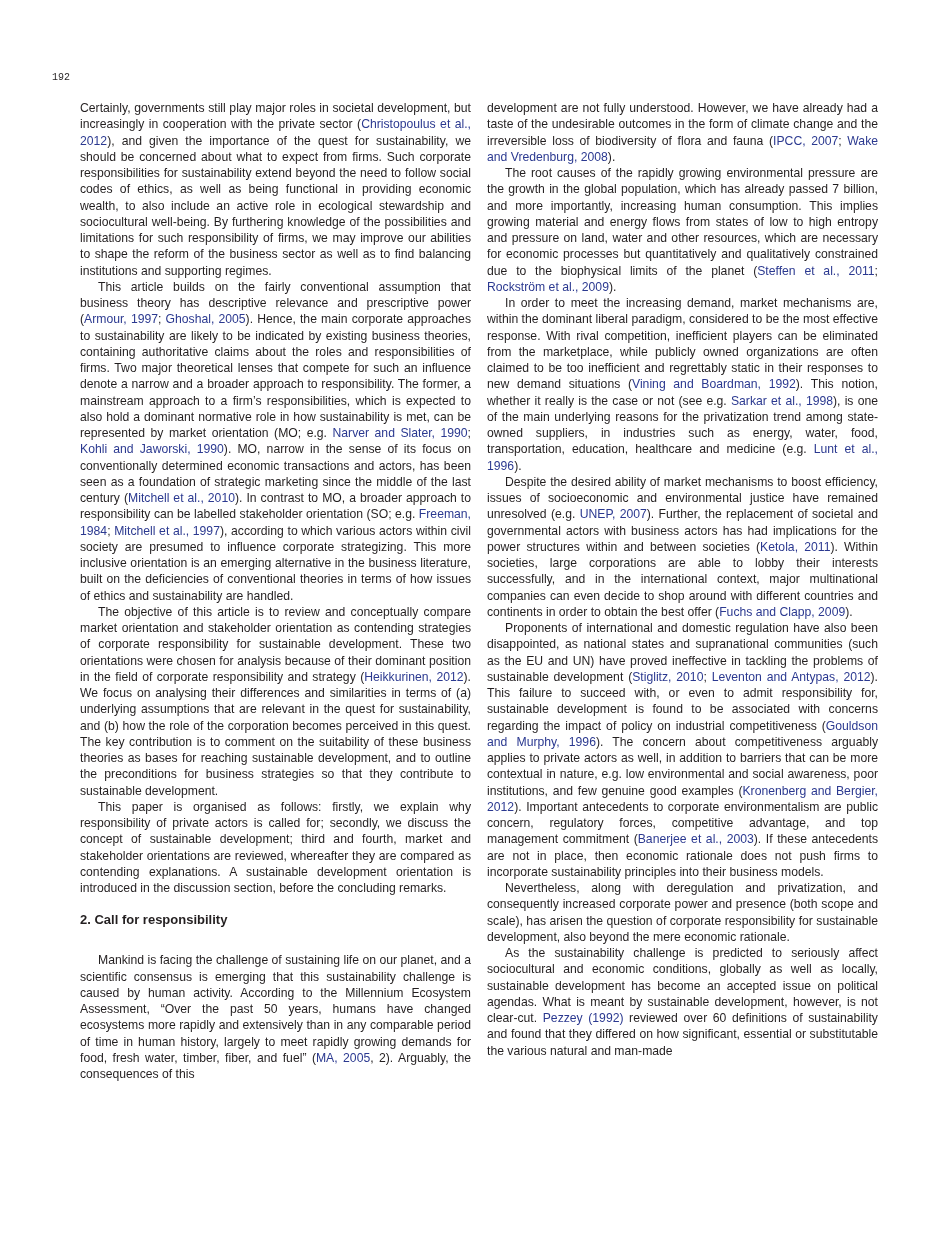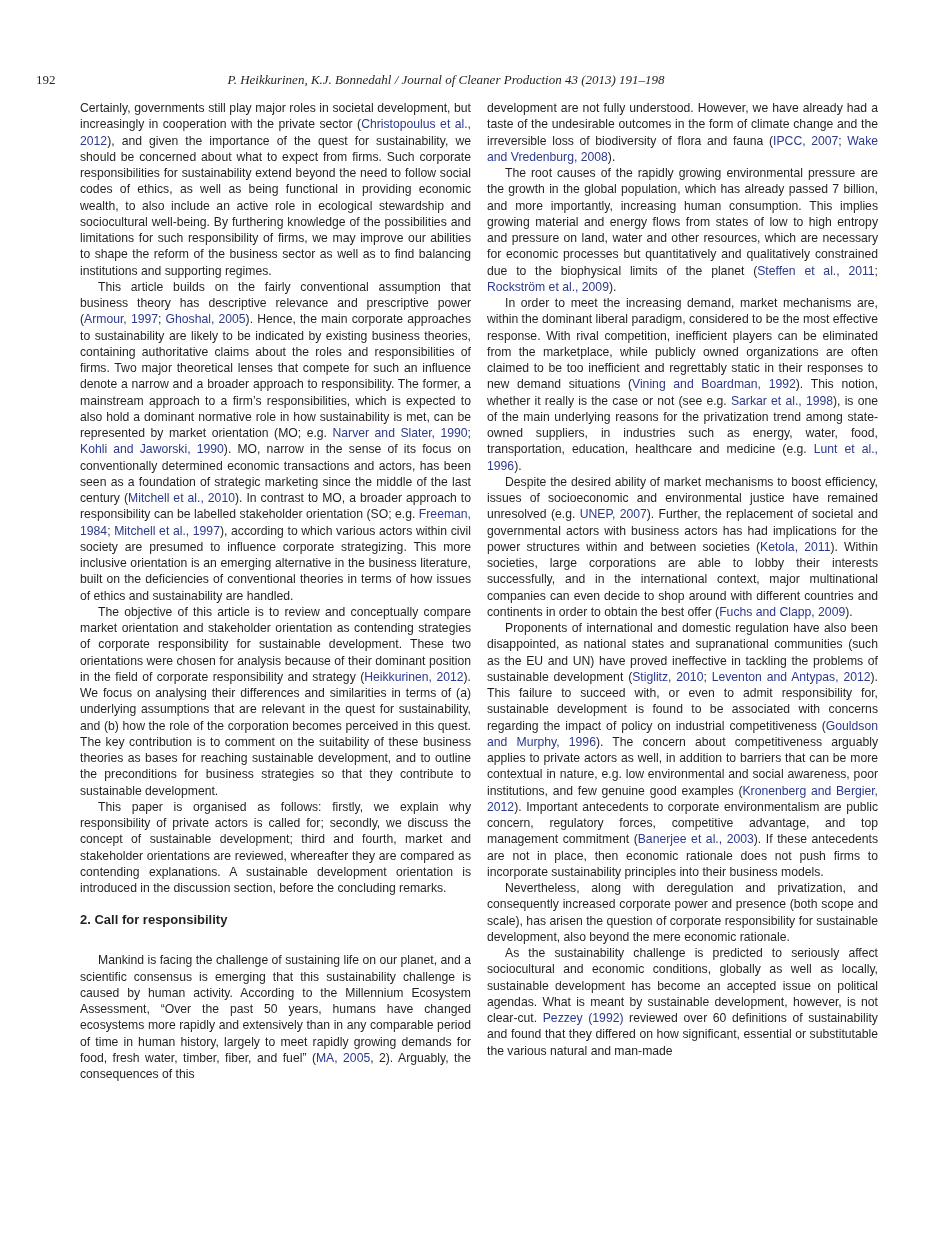--- a/index.html
+++ b/index.html
@@ -1,22 +1,22 @@
 <!DOCTYPE html>
 <html><head>
   <meta charset="utf-8">
   <style>
     html, body { margin: 0; padding: 0; background: #ffffff; }
     body {
       width: 925px; height: 1234px; position: relative; overflow: hidden;
       font-family: "DejaVu Serif", serif; color: #231f20;
     }
     .header {
-      position: absolute; top: 72px; left: 36px; width: 820px; height: 14px;
-      font-size: 13px; font-family: Liberation Serif, serif;
+      position: absolute; top: 72px; left: 52px; width: 820px; height: 14px;
+      font-size: 10px; font-family: Liberation Mono, monospace;
     }
     .page-num { position: absolute; left: 0; top: 0; }
     .running-head { position: absolute; left: 0; right: 0; top: 0; text-align: center; font-style: italic; }
     .col {
       position: absolute; top: 100px; width: 391px;
       font-family: "Liberation Sans", sans-serif;
       font-size: 12.2px; line-height: 16.25px; text-align: justify;
       hyphens: auto;
       margin-left: 28px;
     }
@@ -28,21 +28,20 @@
     h2 {
       font-family: "Liberation Sans", sans-serif;
       font-size: 13px; font-weight: bold; margin: 16px 0 24px 0; line-height: 16px;
     }
   </style>
 </head>
 <body>
 
 <div class="header">
   <span class="page-num">192</span>
-  <span class="running-head">P. Heikkurinen, K.J. Bonnedahl / Journal of Cleaner Production 43 (2013) 191–198</span>
 </div>
 
 <div class="col left">
   <p class="noindent">Certainly, governments still play major roles in societal development, but increasingly in cooperation with the private sector (<span class="cite">Christopoulus et al., 2012</span>), and given the importance of the quest for sustainability, we should be concerned about what to expect from firms. Such corporate responsibilities for sustainability extend beyond the need to follow social codes of ethics, as well as being functional in providing economic wealth, to also include an active role in ecological stewardship and sociocultural well-being. By furthering knowledge of the possibilities and limitations for such responsibility of firms, we may improve our abilities to shape the reform of the business sector as well as to find balancing institutions and supporting regimes.</p>
   <p>This article builds on the fairly conventional assumption that business theory has descriptive relevance and prescriptive power (<span class="cite">Armour, 1997</span>; <span class="cite">Ghoshal, 2005</span>). Hence, the main corporate approaches to sustainability are likely to be indicated by existing business theories, containing authoritative claims about the roles and responsibilities of firms. Two major theoretical lenses that compete for such an influence denote a narrow and a broader approach to responsibility. The former, a mainstream approach to a firm’s responsibilities, which is expected to also hold a dominant normative role in how sustainability is met, can be represented by market orientation (MO; e.g. <span class="cite">Narver and Slater, 1990</span>; <span class="cite">Kohli and Jaworski, 1990</span>). MO, narrow in the sense of its focus on conventionally determined economic transactions and actors, has been seen as a foundation of strategic marketing since the middle of the last century (<span class="cite">Mitchell et al., 2010</span>). In contrast to MO, a broader approach to responsibility can be labelled stakeholder orientation (SO; e.g. <span class="cite">Freeman, 1984</span>; <span class="cite">Mitchell et al., 1997</span>), according to which various actors within civil society are presumed to influence corporate strategizing. This more inclusive orientation is an emerging alternative in the business literature, built on the deficiencies of conventional theories in terms of how issues of ethics and sustainability are handled.</p>
   <p>The objective of this article is to review and conceptually compare market orientation and stakeholder orientation as contending strategies of corporate responsibility for sustainable development. These two orientations were chosen for analysis because of their dominant position in the field of corporate responsibility and strategy (<span class="cite">Heikkurinen, 2012</span>). We focus on analysing their differences and similarities in terms of (a) underlying assumptions that are relevant in the quest for sustainability, and (b) how the role of the corporation becomes perceived in this quest. The key contribution is to comment on the suitability of these business theories as bases for reaching sustainable development, and to outline the preconditions for business strategies so that they contribute to sustainable development.</p>
   <p>This paper is organised as follows: firstly, we explain why responsibility of private actors is called for; secondly, we discuss the concept of sustainable development; third and fourth, market and stakeholder orientations are reviewed, whereafter they are compared as contending explanations. A sustainable development orientation is introduced in the discussion section, before the concluding remarks.</p>
   <h2>2.  Call for responsibility</h2>
   <p>Mankind is facing the challenge of sustaining life on our planet, and a scientific consensus is emerging that this sustainability challenge is caused by human activity. According to the Millennium Ecosystem Assessment, “Over the past 50 years, humans have changed ecosystems more rapidly and extensively than in any comparable period of time in human history, largely to meet rapidly growing demands for food, fresh water, timber, fiber, and fuel” (<span class="cite">MA, 2005</span>, 2). Arguably, the consequences of this</p>
 </div>

